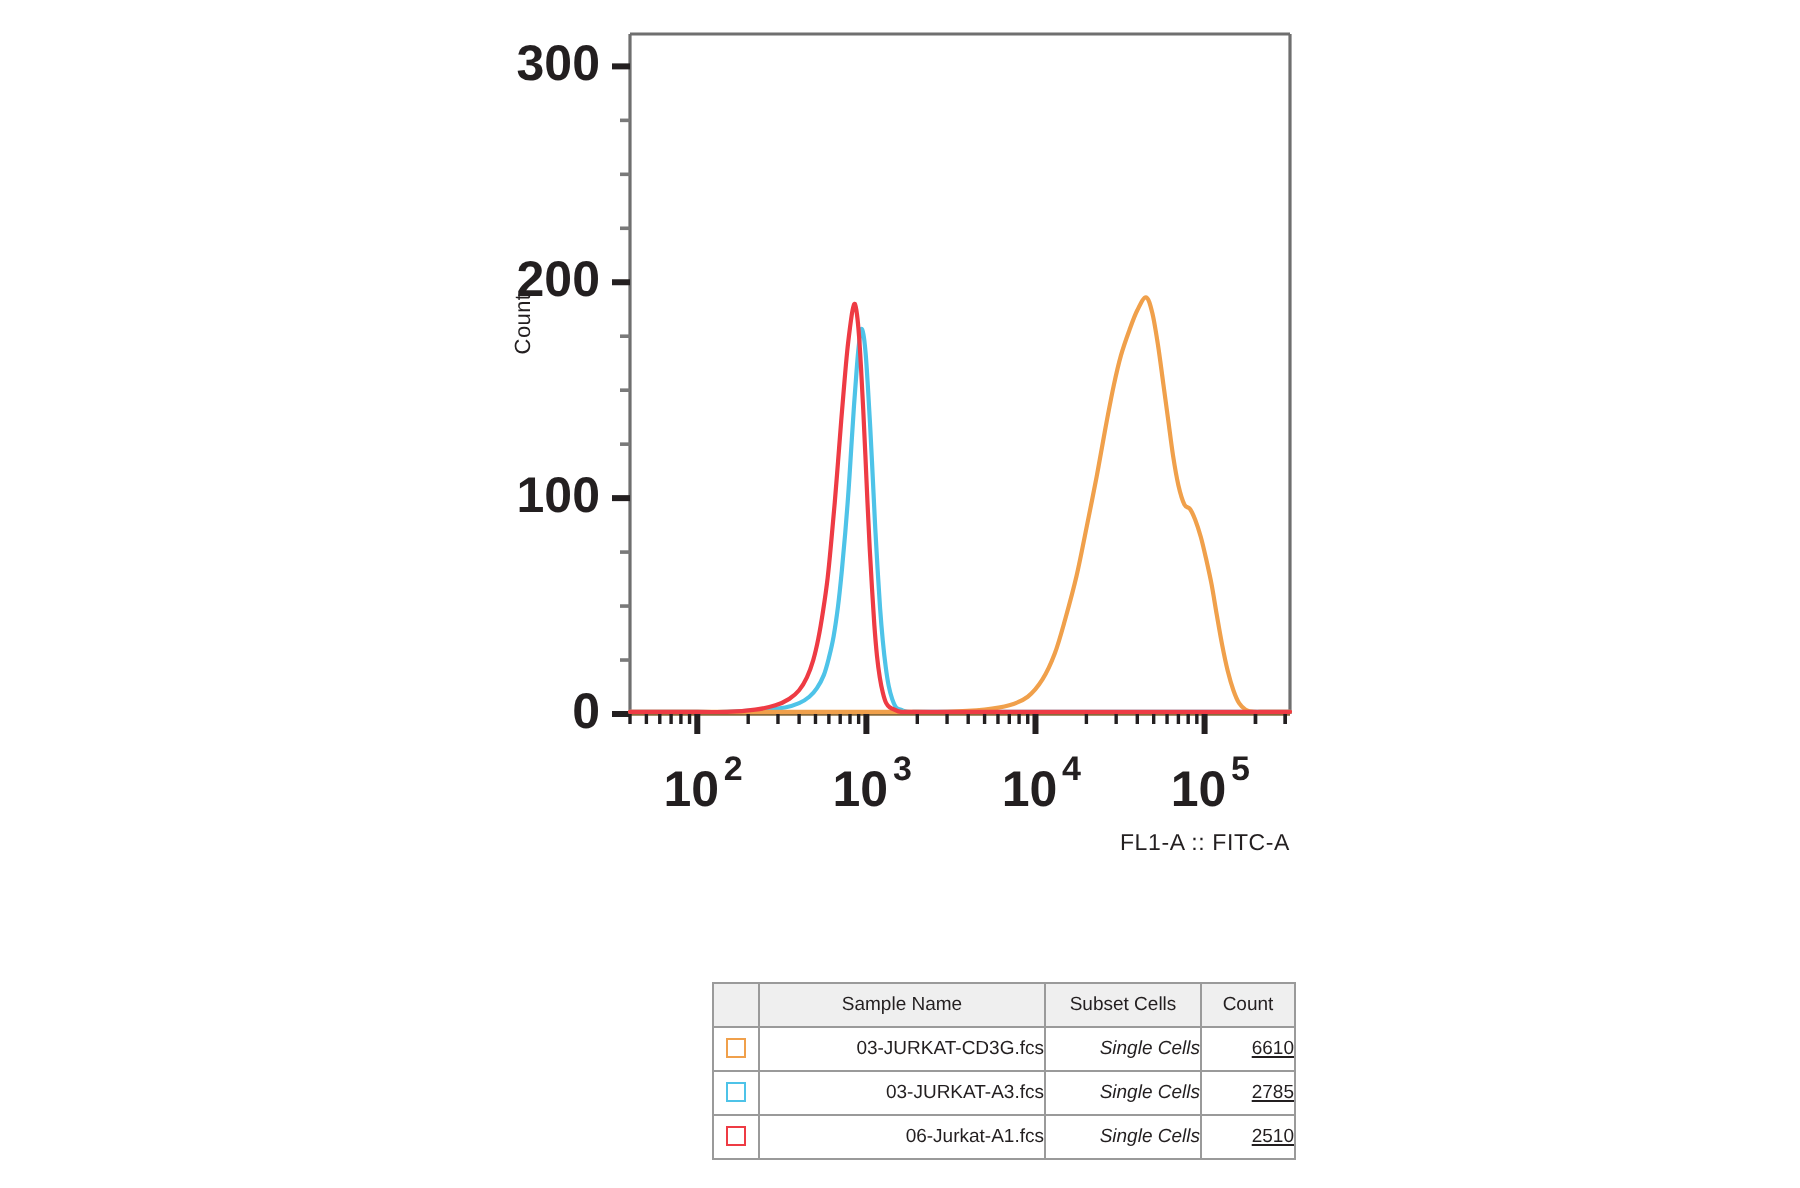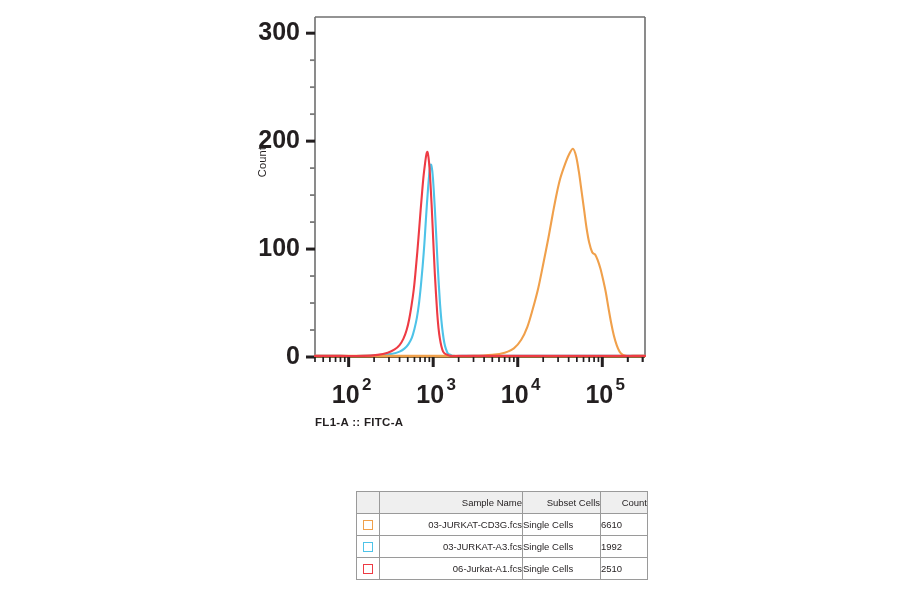--- a/index.html
+++ b/index.html
@@ -51,24 +51,24 @@
     transform-origin: 50% 50%;
     letter-spacing: 0.2px;
   }
 
   
   #x-axis-title {
     position: absolute;
     left: 315px;
     top: 416px;
     width: 330px;
-    text-align: left;
+    text-align: right;
     font-size: 11.5px;
     color: #231f20;
-    font-weight: bold;
+    font-weight: normal;
     letter-spacing: 0.3px;
   }
 
   
   #legend-table-wrap {
     position: absolute;
     left: 356px;
     top: 491px;
     width: 289px;
   }
@@ -83,32 +83,32 @@
   table.legend-table th,
   table.legend-table td {
     border: 1px solid #9a9a9a;
     padding: 0;
     height: 21px;
     vertical-align: middle;
     font-weight: normal;
   }
   table.legend-table thead th {
     background: #efefef;
-    text-align: right;
+    text-align: center;
     font-size: 9.5px;
     color: #231f20;
   }
   th.col-swatch, td.col-swatch { width: 22px; }
   th.col-sample, td.col-sample { width: 142px; }
   th.col-subset, td.col-subset { width: 77px; }
   th.col-count,  td.col-count  { width: 46px; }
 
   td.col-sample { padding-left: 5px; text-align: right; }
-  td.col-subset { padding-left: 5px; text-align: left; }
-  td.col-count  { padding-right: 6px; text-align: left; }
+  td.col-subset { padding-left: 5px; text-align: right; font-style: italic; }
+  td.col-count  { padding-right: 6px; text-align: right; text-decoration: underline; }
   td.col-swatch { text-align: center; }
 
   .swatch {
     display: inline-block;
     width: 10px;
     height: 10px;
     border: 1.6px solid #000;
     background: #ffffff;
     box-sizing: border-box;
     vertical-align: middle;
@@ -220,21 +220,21 @@
           <tr>
             <td class="col-swatch"><span class="swatch" style="border-color: rgb(240, 160, 75);"></span></td>
             <td class="col-sample">03-JURKAT-CD3G.fcs</td>
             <td class="col-subset">Single Cells</td>
             <td class="col-count">6610</td>
           </tr>
           <tr>
             <td class="col-swatch"><span class="swatch" style="border-color: rgb(78, 195, 232);"></span></td>
             <td class="col-sample">03-JURKAT-A3.fcs</td>
             <td class="col-subset">Single Cells</td>
-            <td class="col-count">1992</td>
+            <td class="col-count">2785</td>
           </tr>
           <tr>
             <td class="col-swatch"><span class="swatch" style="border-color: rgb(238, 59, 68);"></span></td>
             <td class="col-sample">06-Jurkat-A1.fcs</td>
             <td class="col-subset">Single Cells</td>
             <td class="col-count">2510</td>
           </tr>
         </tbody>
     </table>
   </div>

